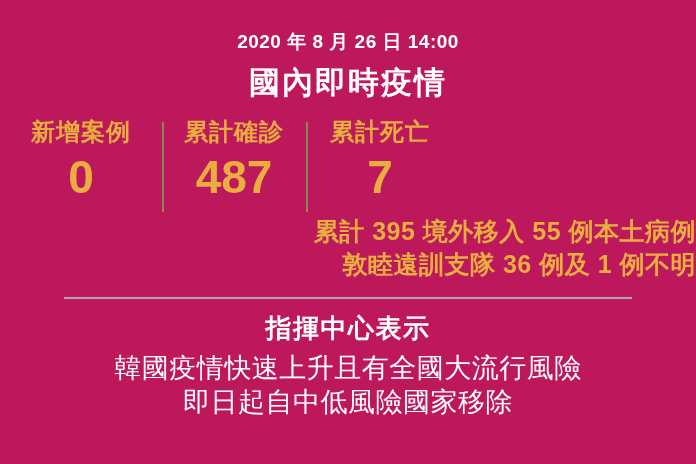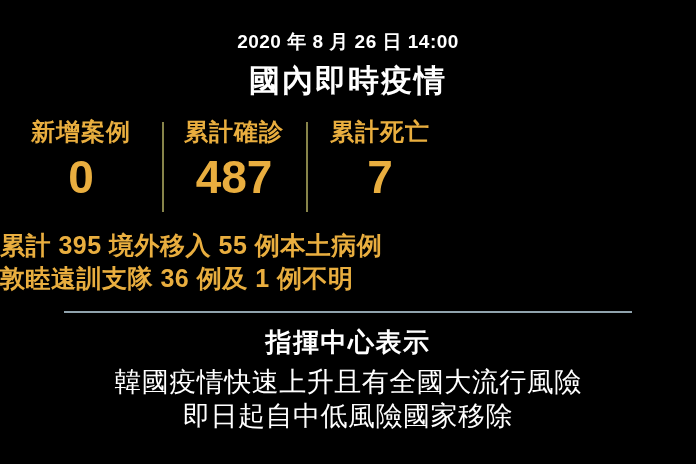--- a/index.html
+++ b/index.html
@@ -10,21 +10,21 @@
     width: 696px;
     height: 464px;
     background: #133A52;
     font-family: "Liberation Sans", "DejaVu Sans", sans-serif;
     overflow: hidden;
     position: relative;
   }
   .infographic {
     width: 696px;
     height: 464px;
-    background: #000000;
+    background: #be185d;
     box-sizing: border-box;
     display: flex;
     flex-direction: column;
     position: relative;
   }
 
   
   .header {
     padding-top: 32px;
     text-align: center;
@@ -36,21 +36,20 @@
     letter-spacing: 0.5px;
     line-height: 1.1;
   }
   .main-title {
     color: #FFFFFF;
     font-size: 31px;
     font-weight: bold;
     letter-spacing: 2px;
     margin-top: 12px;
     line-height: 1.15;
-    font-family: Liberation Mono, monospace;
   }
 
   
   .stats-row {
     display: flex;
     margin-top: 18px;
     height: 96px;
     position: relative;
   }
   .stat-cell {
@@ -89,22 +88,21 @@
     color: #E9AE3F;
     font-size: 46px;
     font-weight: bold;
     line-height: 1;
     margin-top: 9px;
     letter-spacing: 0px;
   }
 
   
   .detail-block {
-    text-align: left;
-    margin-top: 14px;
+    text-align: right;
   }
   .detail-line {
     color: #E9AE3F;
     font-size: 25px;
     font-weight: bold;
     line-height: 1.32;
     letter-spacing: 0.5px;
     white-space: nowrap;
   }
 

